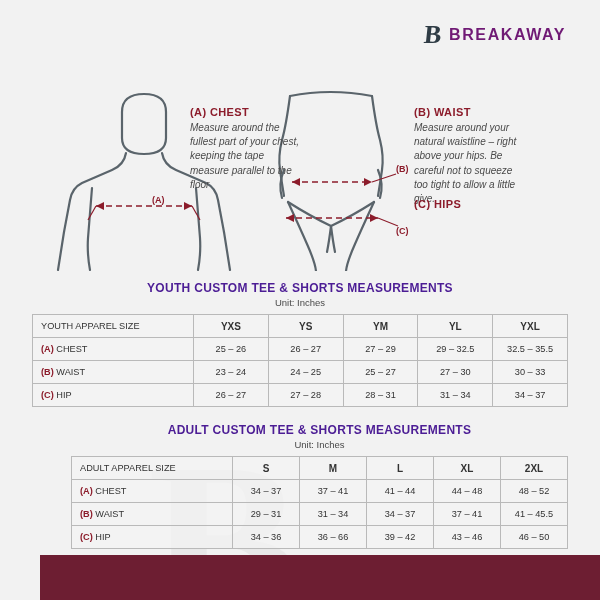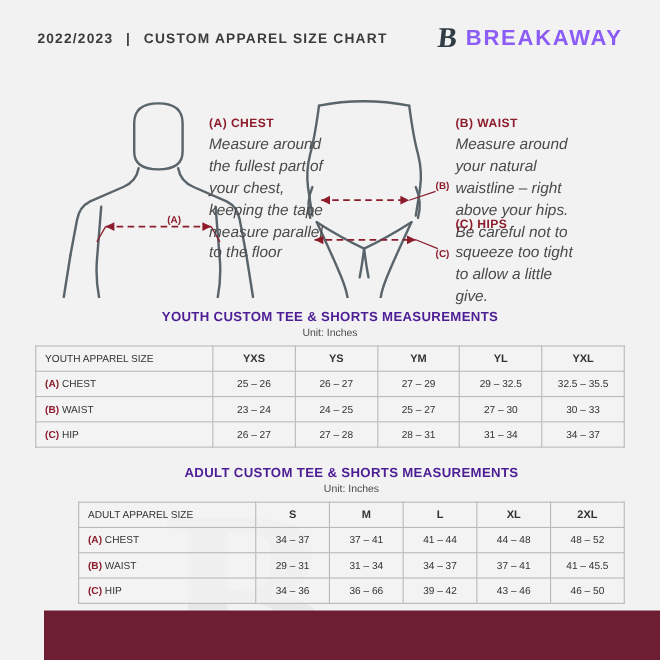--- a/index.html
+++ b/index.html
@@ -73,24 +73,24 @@
   }
   .brand-mark {
     font-family: "Liberation Serif", serif;
     font-size: 26px;
     font-weight: bold;
     color: #2f3c45;
     line-height: 1;
     transform: skewX(-6deg);
   }
   .brand-name {
-    font-size: 20px;
+    font-size: 16px;
     font-weight: bold;
     letter-spacing: 1.6px;
-    color: #8b5cf6;
+    color: #701a75;
   }
   
   .diagram {
     position: relative;
     height: 215px;
     margin-top: 8px;
   }
   .diagram svg {
     position: absolute;
     left: 0;
@@ -101,21 +101,21 @@
     width: 108px;
   }
   .note-title {
     font-size: 11px;
     font-weight: bold;
     color: #8c1c2b;
     letter-spacing: 0.4px;
     margin-bottom: 3px;
   }
   .note-body {
-    font-size: 14px;
+    font-size: 10px;
     line-height: 1.42;
     font-style: italic;
     color: #4a4a4a;
   }
   .note-chest { left: 190px; top: 50px; width: 110px; }
   .note-waist { left: 414px; top: 50px; width: 112px; }
   .note-hips  { left: 414px; top: 142px; width: 112px; }
 
   
   .section {
@@ -175,25 +175,20 @@
 </head>
 <body>
 
 <div class="page">
 
   <div class="watermark">B</div>
 
   <div class="content">
 
     <div class="header">
-      <div class="header-title">
-        <span>2022/2023</span>
-        <span class="header-sep">|</span>
-        <span>CUSTOM APPAREL SIZE CHART</span>
-      </div>
       <div class="brand">
         <span class="brand-mark">B</span>
         <span class="brand-name">BREAKAWAY</span>
       </div>
     </div>
 
     <div class="diagram">
       <svg width="600" height="215" viewBox="0 0 600 215">
 
         <g fill="none" stroke="#5a646b" stroke-width="2.2" stroke-linecap="round" stroke-linejoin="round">

